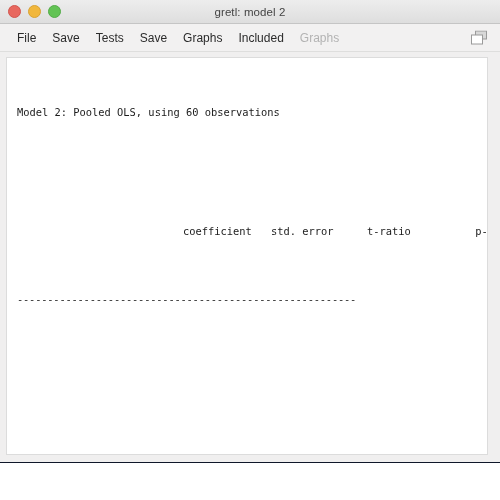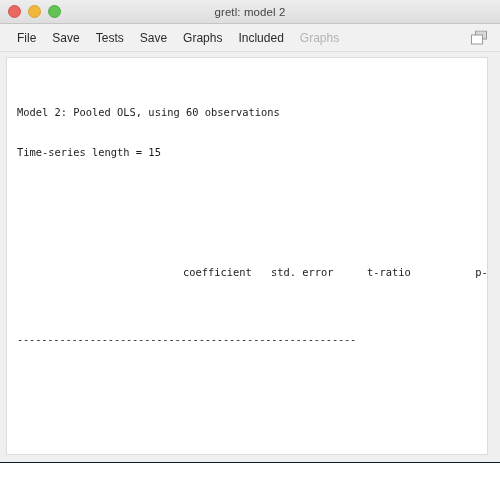--- a/index.html
+++ b/index.html
@@ -157,21 +157,20 @@
         <rect x="4.5" y="0.5" width="11" height="8" fill="#d8d8d8" stroke="#9a9a9a" stroke-width="1"></rect>
         <rect x="0.5" y="4.5" width="11" height="9" fill="#ffffff" stroke="#9a9a9a" stroke-width="1"></rect>
       </svg>
     </span>
   </div>
 
   <div class="content-wrap">
     <div class="content">
 
       <div class="blk">Model 2: Pooled OLS, using 60 observations</div>
-      <div class="blk">Time-series length = 15</div>
 
       <div class="gap-md"></div>
 
       <div class="trow hdr">
         <span class="c-name"></span><span class="c-num">coefficient</span><span class="c-num2">std. error</span><span class="c-t">t-ratio</span><span class="c-p">p-value</span>
       </div>
 
       <div class="blk rule">--------------------------------------------------------</div>
 
       

